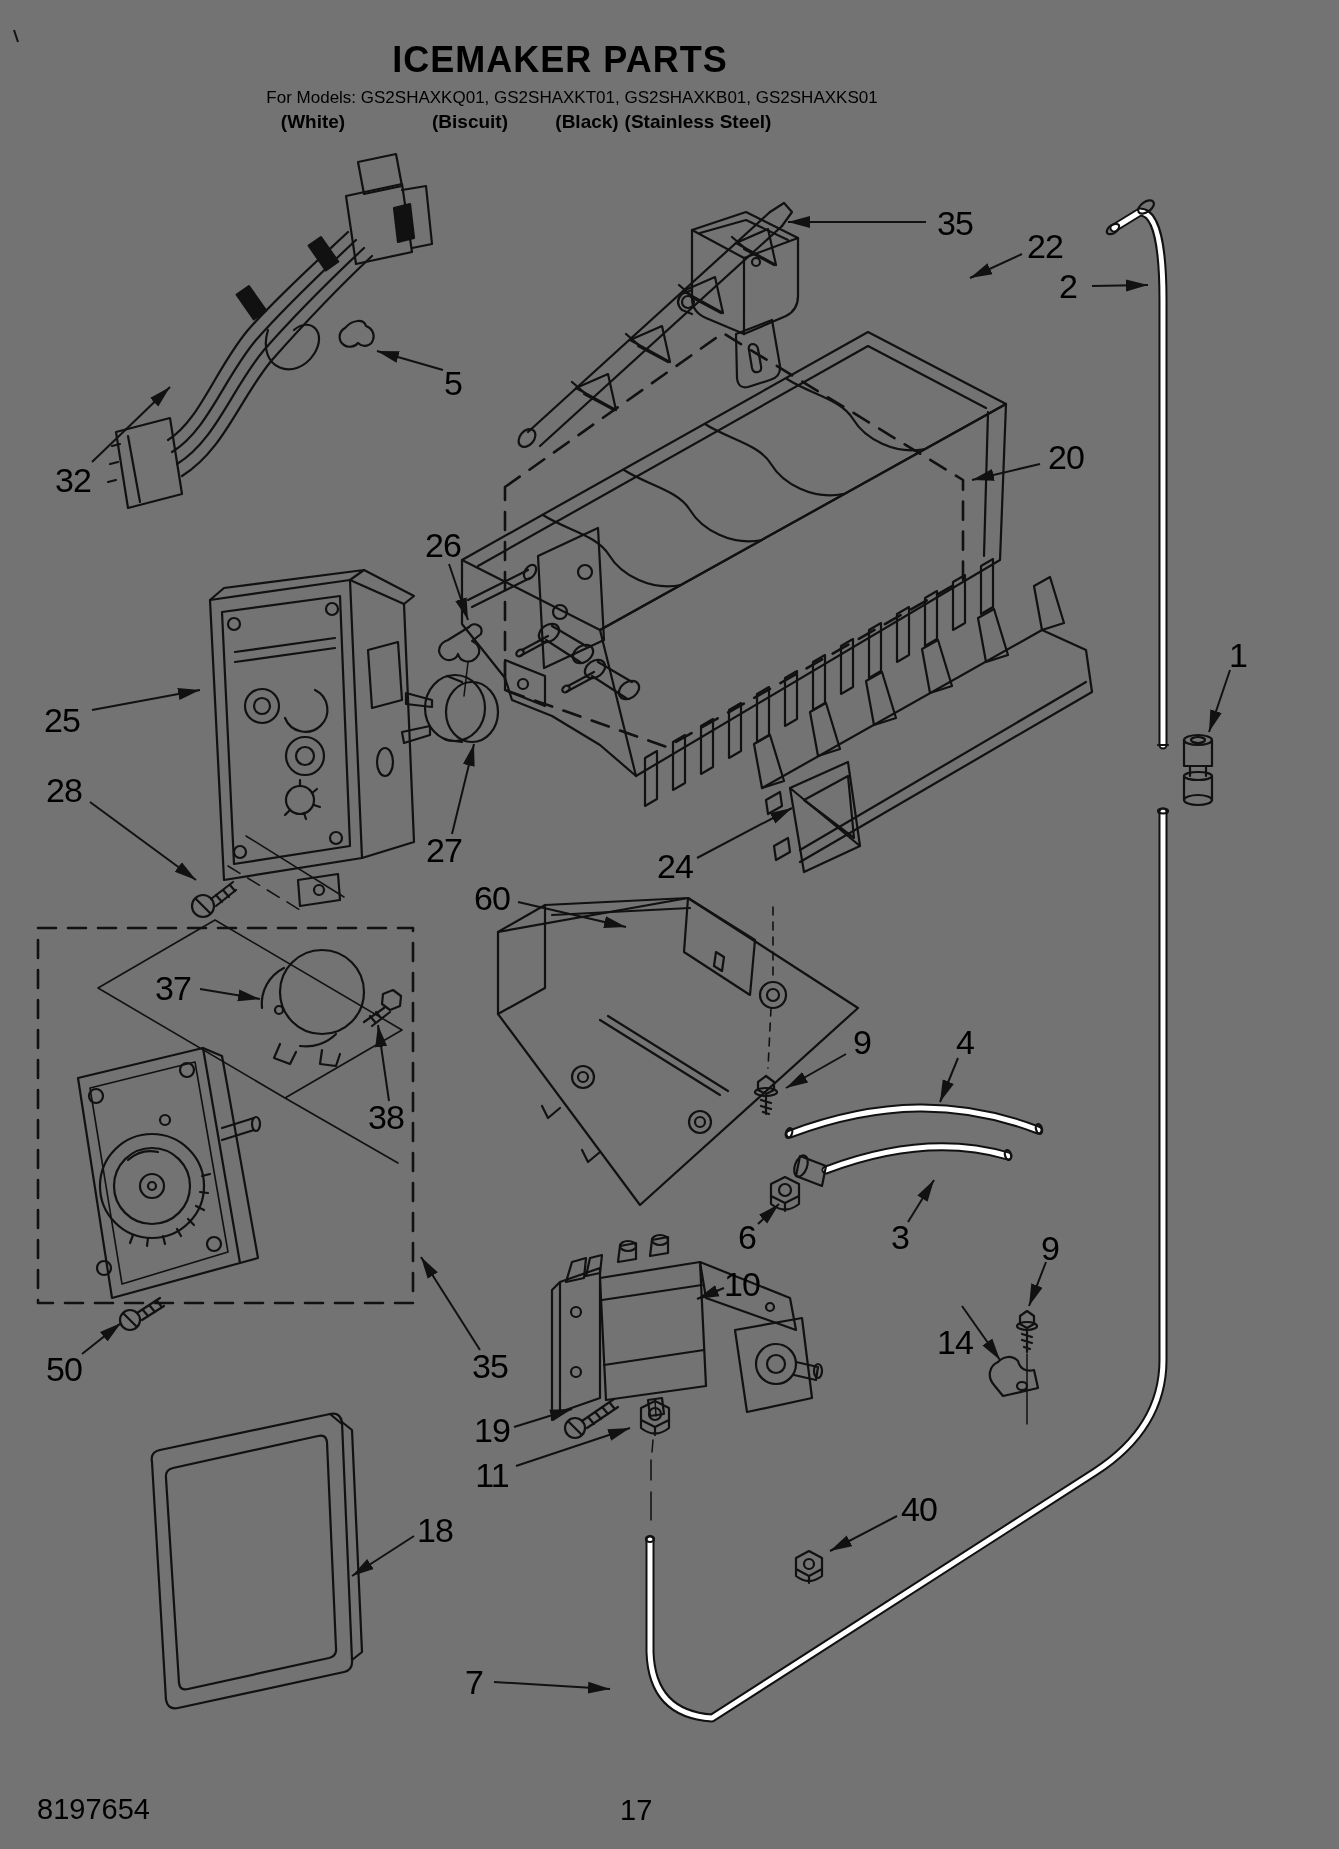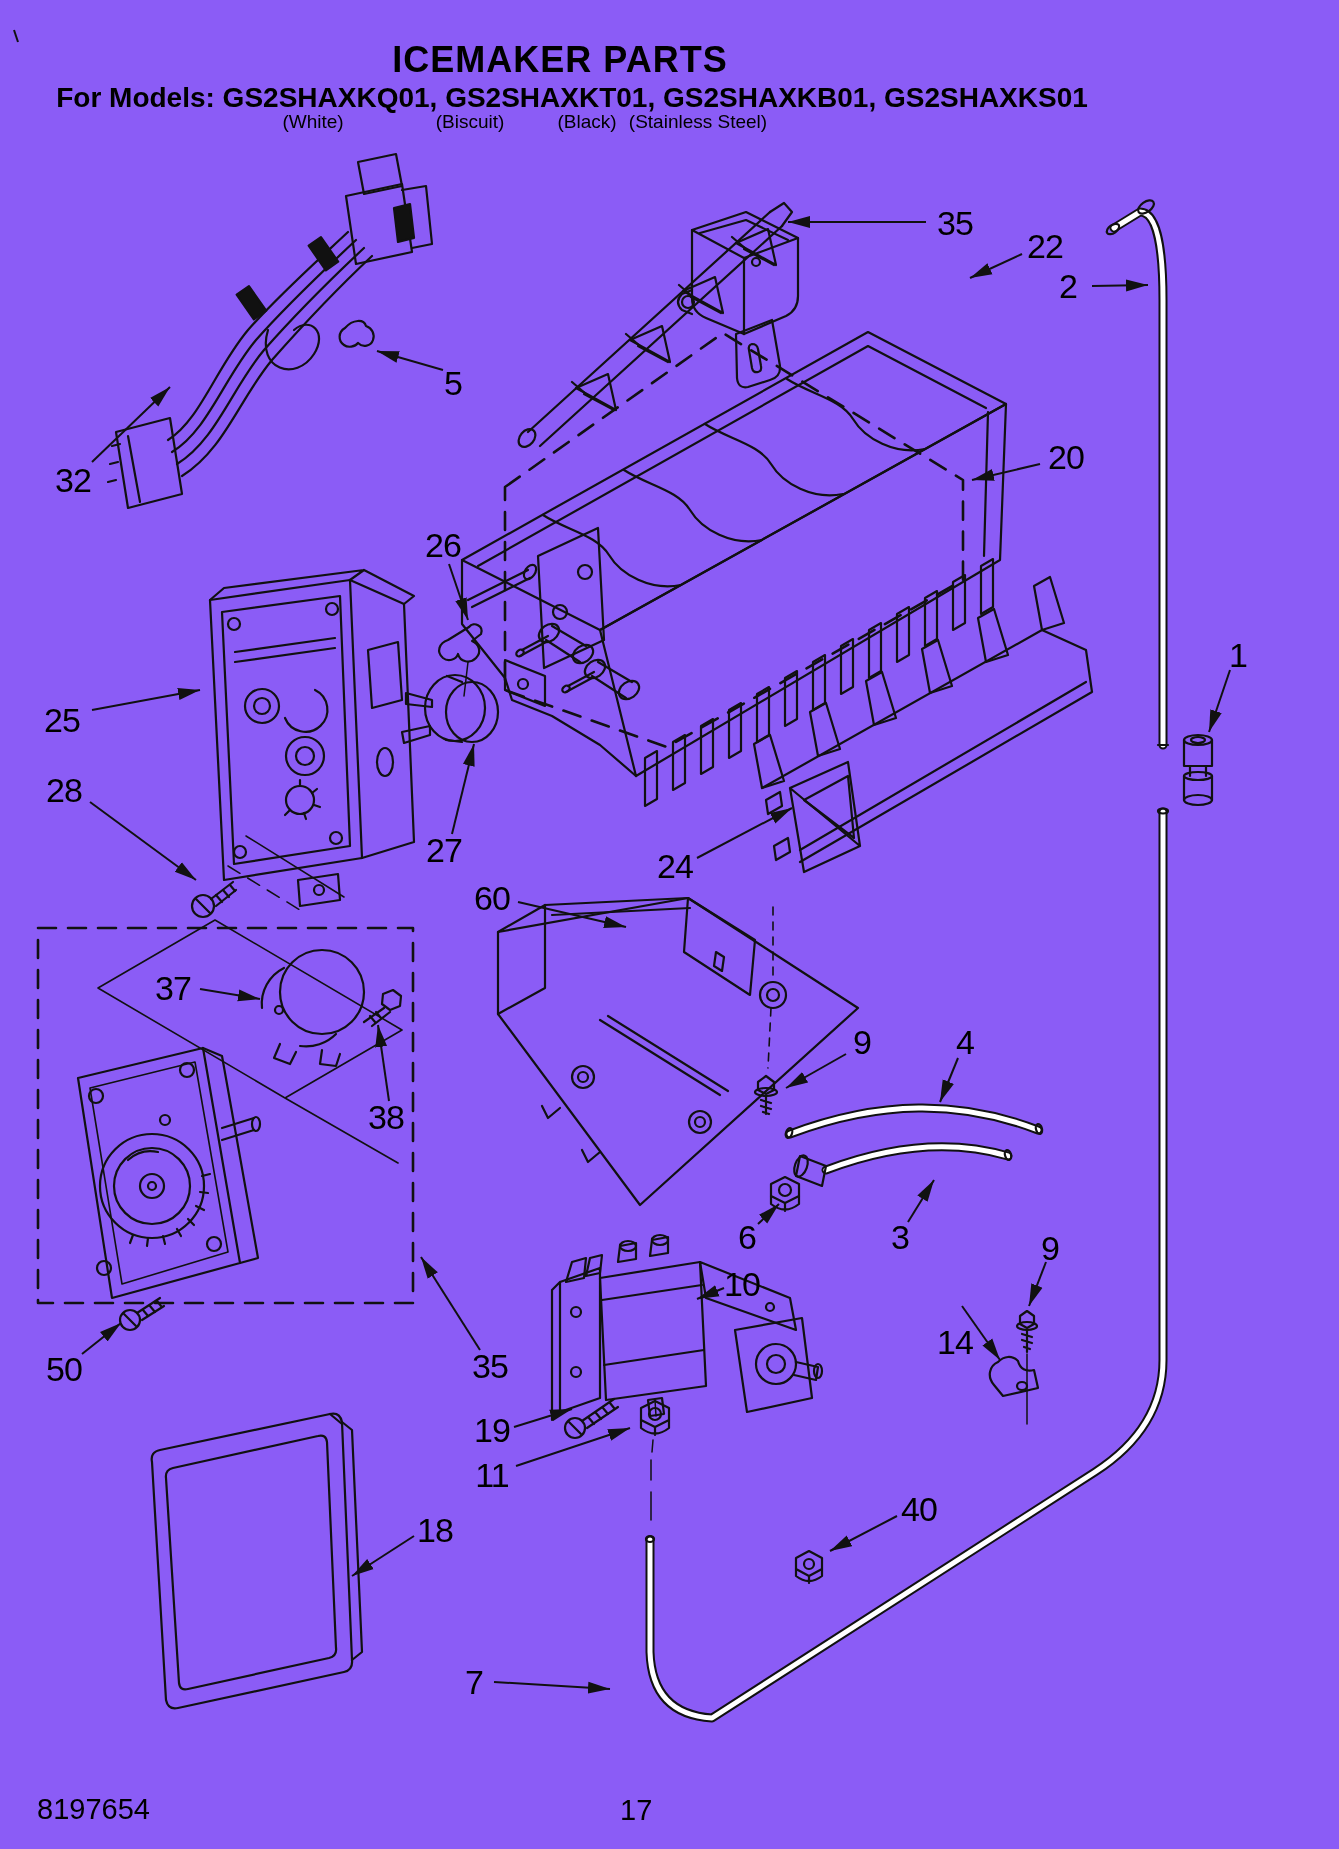--- a/index.html
+++ b/index.html
@@ -1,22 +1,22 @@
 <!DOCTYPE html>
 <html><head>
 <meta charset="utf-8">
 <style>
   html,body{margin:0;padding:0;background:#888;}
-  #page{position:relative;width:1339px;height:1849px;background:#8b5cf6;overflow:hidden;
+  #page{position:relative;width:1339px;height:1849px;background:#737373;overflow:hidden;
         font-family:"Liberation Sans",sans-serif;color:#111;}
   #page svg{position:absolute;left:0;top:0;}
   .hdr{position:absolute;white-space:nowrap;transform:translate(-50%,-50%);color:#000;}
   .title{font-size:36px;font-weight:bold;letter-spacing:1px;}
-  .models{font-size:28px;font-weight:bold;}
-  .finish{font-size:19px;font-weight:normal;}
+  .models{font-size:17px;font-weight:normal;}
+  .finish{font-size:19px;font-weight:bold;}
   .co{position:absolute;font-size:34px;font-weight:400;color:#000;
       transform:translate(-50%,-50%);white-space:nowrap;letter-spacing:-1px;}
   .ftr{position:absolute;font-size:29px;color:#000;white-space:nowrap;}
 </style>
 </head>
 <body>
 
 <div id="page">
 
 <svg width="1339" height="1849" viewBox="0 0 1339 1849">

